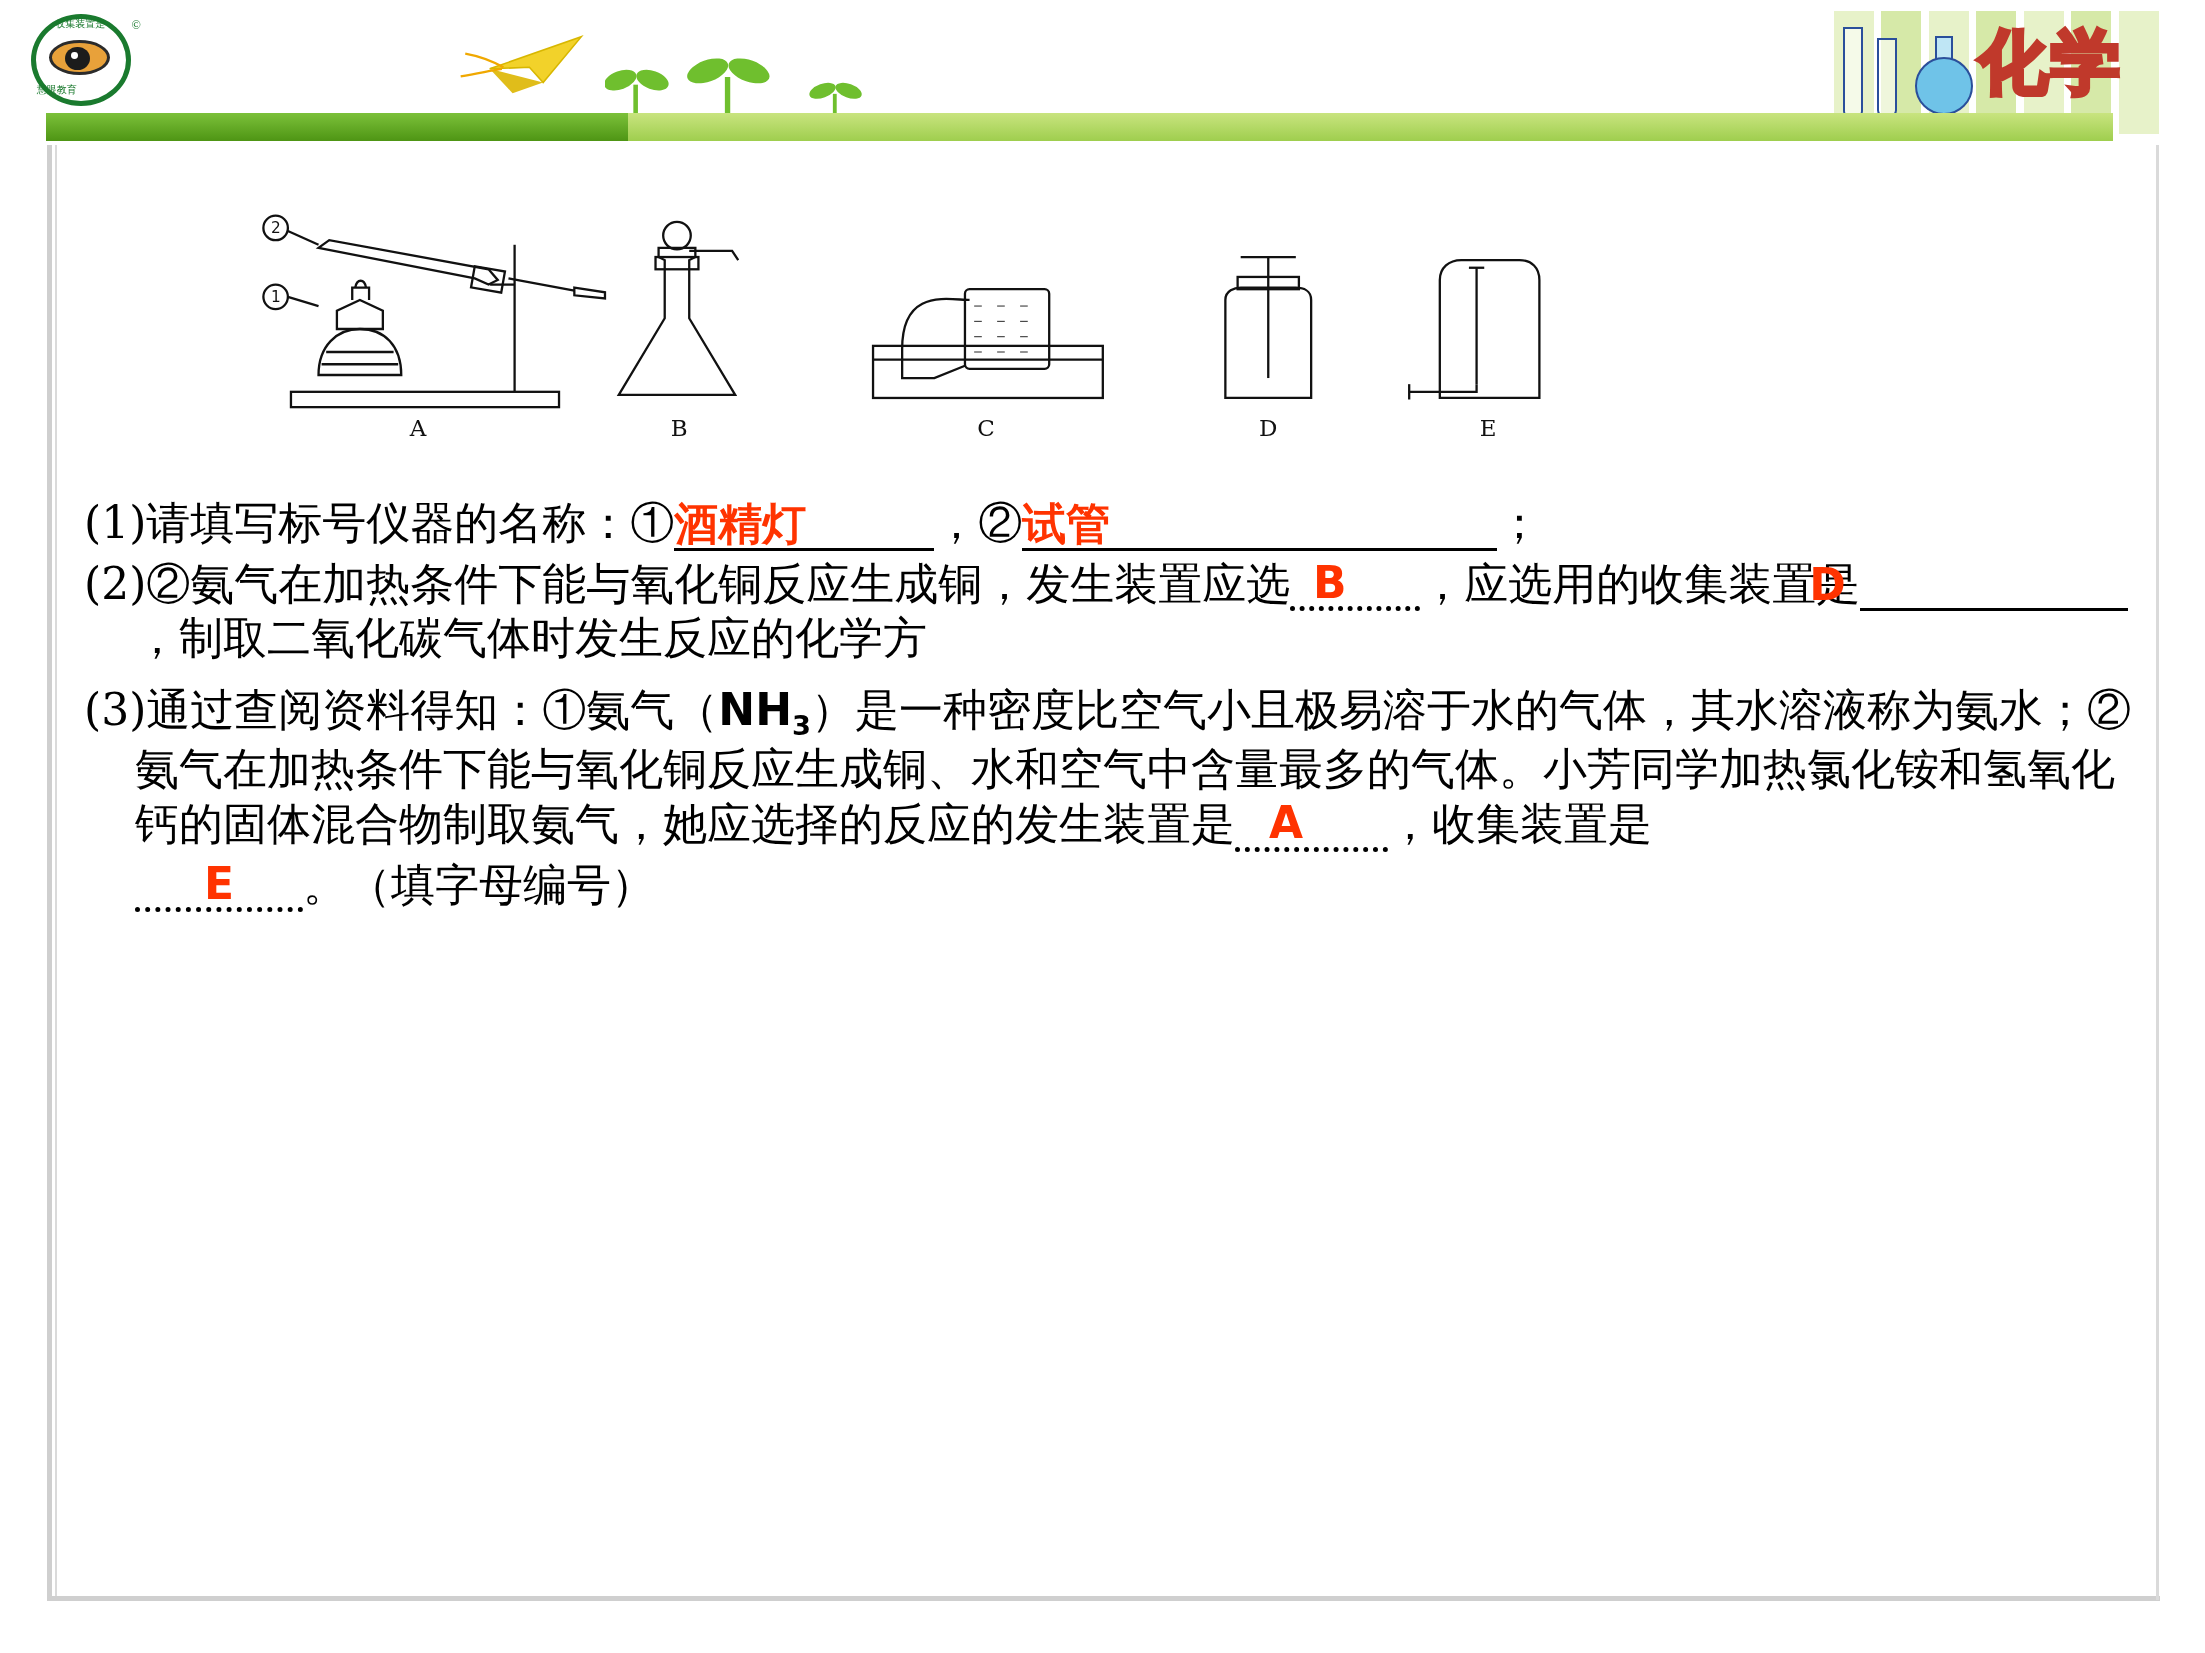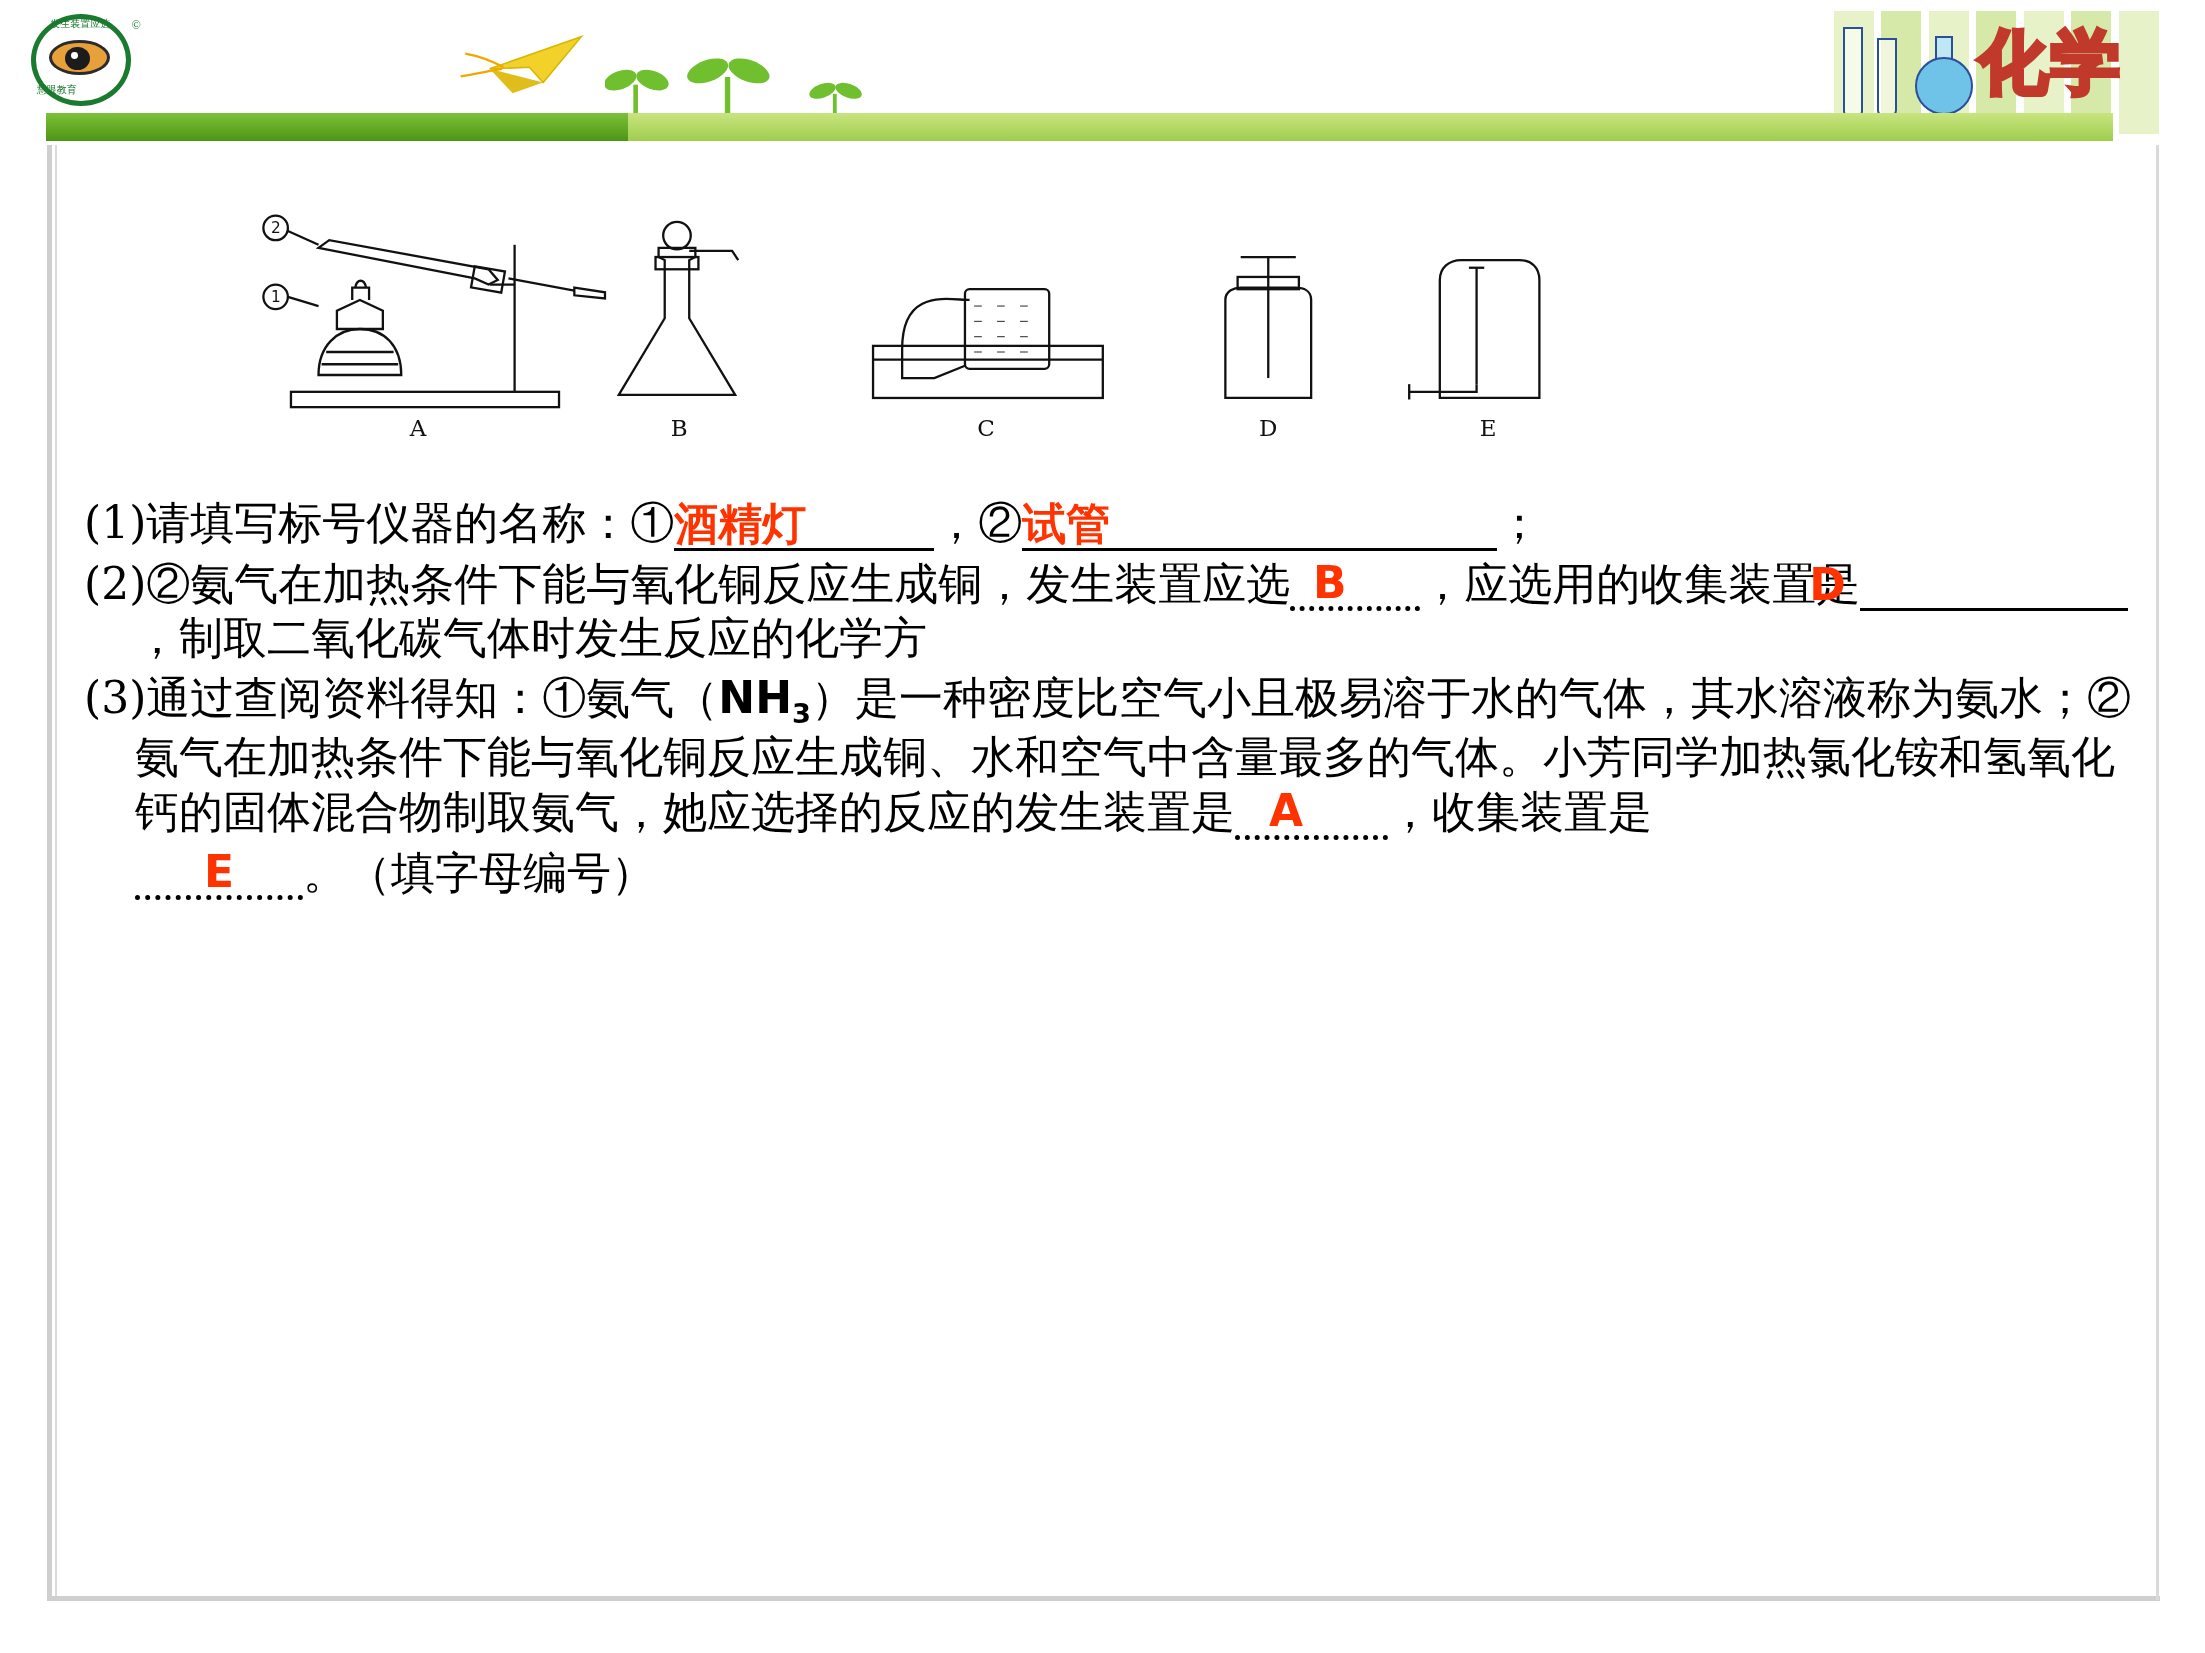--- a/index.html
+++ b/index.html
@@ -306,21 +306,21 @@
 </style>
 </head>
 <body>
 
 <div class="slide">
 
   <div class="header">
 
     <div class="logo">
       <div class="ring"></div>
-      <div class="top-text">发生装置应选</div>
+      <div class="top-text">收集装置是</div>
       <div class="eye"></div>
       <div class="pupil"></div>
       <div class="bot-text">慧眼教育</div>
       <div class="cmark">©</div>
     </div>
 
     <div class="plane">
       <svg width="153" height="84" viewBox="0 0 200 110">
         <path d="M40 60 L160 18 L110 78 L92 58 Z" fill="#f2d22a" stroke="#d8b700" stroke-width="2"></path>
         <path d="M40 60 L110 78 L70 92 Z" fill="#e0bd1a"></path>
@@ -451,21 +451,21 @@
     <div class="para">
       <span>(1)</span><span>请填写标号仪器的名称：①</span><span class="blank-solid ans" style="width:260px">酒精灯</span><span>，②</span><span class="blank-solid ans" style="width:475px">试管</span><span>；</span>
     </div>
 
     <div class="para hang">
       <span>(2)</span><span>②氨气在加热条件下能与氧化铜反应生成铜，发生装置应选</span><span class="blank-dotted ans" style="width:130px">B</span><span>，应选用的收集装置是</span><span class="blank-solid ans" style="width:268px">D</span><span>，制取二氧化碳气体时发生反应的化学方</span>
     </div>
 
 
 
-    <div class="para hang" style="margin-top:5px">
+    <div class="para hang" style="margin-top:17px">
       <span>(3)</span><span>通过查阅资料得知：①氨气（</span><b style="font-family:'DejaVu Sans',sans-serif"><span>NH</span><sub>3</sub></b><span>）是一种密度比空气小且极易溶于水的气体，其水溶液称为氨水；②氨气在加热条件下能与氧化铜反应生成铜、水和空气中含量最多的气体。小芳同学加热氯化铵和氢氧化钙的固体混合物制取氨气，她应选择的反应的发生装置是</span><span class="blank-dotted ans" style="width:153px">A</span><span>，收集装置是</span>
     </div>
 
     <div class="para">
       <span style="display:inline-block;width:51px"></span><span class="blank-dotted ans" style="width:168px">E</span><span>。（填字母编号）</span>
     </div>
 
   </div>
 </div>
 

